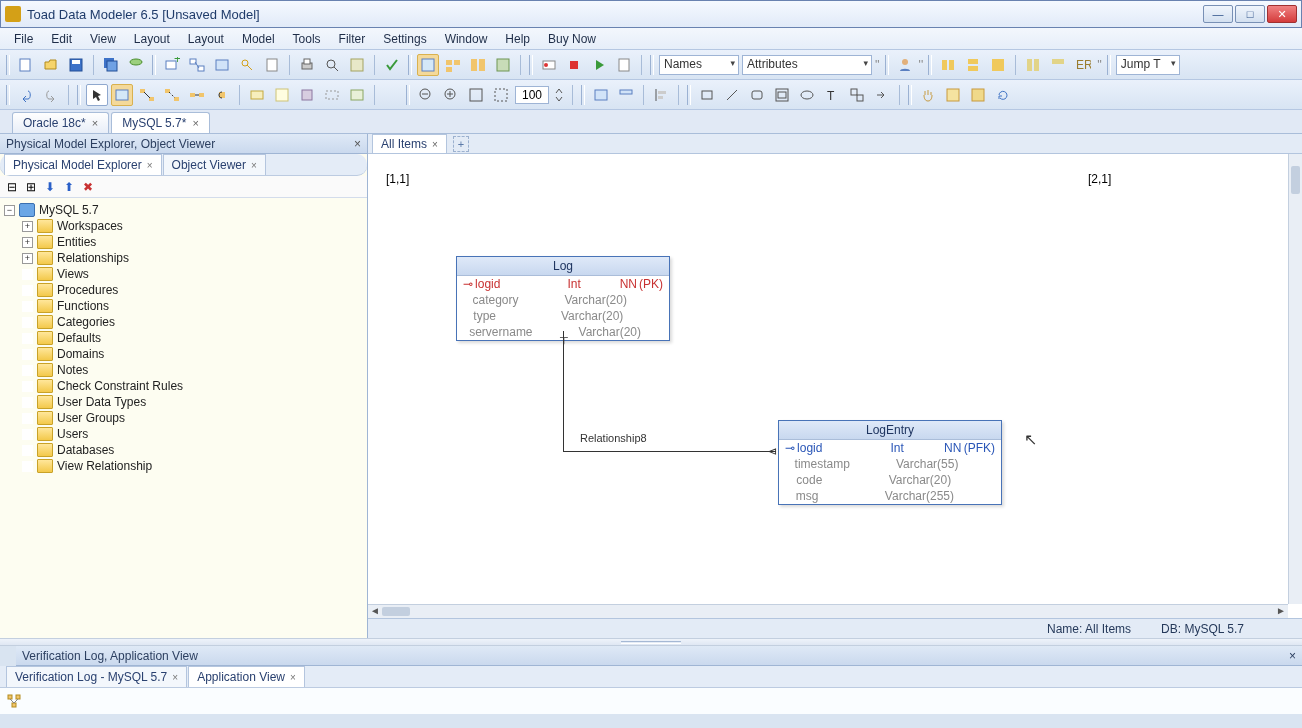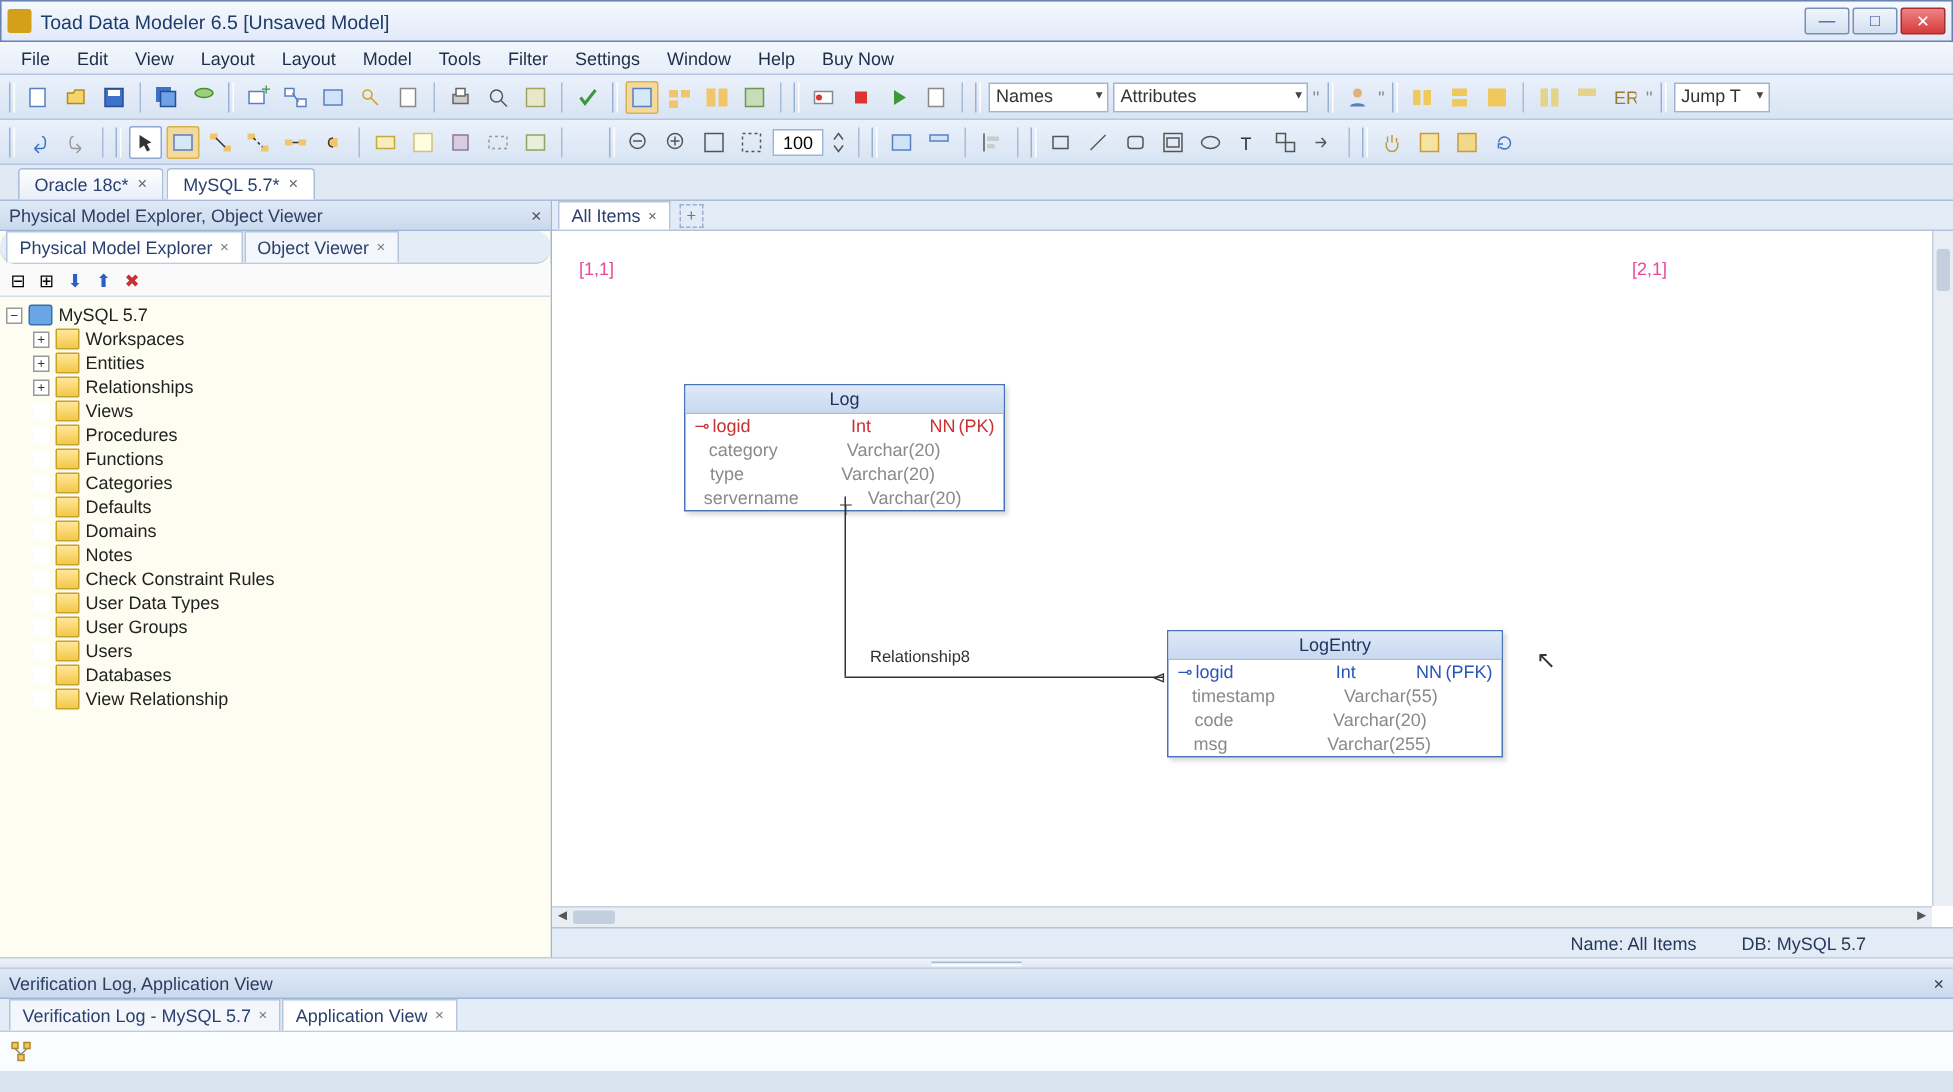--- a/index.html
+++ b/index.html
@@ -57,21 +57,21 @@
 
 
 .rightpane { flex:1; background:#fff; display:flex; flex-direction:column; border-left:0;}
 .canvastabrow { height:20px; background:#e3ebf6; display:flex; align-items:center; border-bottom:1px solid #b3c5de; padding-left:4px; gap:2px;}
 .canvastab { padding:2px 8px; background:#fff; border:1px solid #b3c5de; border-bottom:none; display:flex; align-items:center; gap:5px; color:#2a4170;}
 .canvastab .x { color:#666; font-size:10px;}
 .plus-tab { width:16px; height:16px; border:1px dashed #9cb1cf; display:flex; align-items:center; justify-content:center; color:#5c7aa9; font-size:11px; margin-left:4px;}
 
 .canvas-scroll { flex:1; position:relative; background:#fff; overflow:hidden;}
 .canvas-inner { position:absolute; left:0; top:0; right:14px; bottom:14px; background:#fff;}
-.coord { position:absolute; color:#ec4899; font-size:12px;}
+.coord { position:absolute; color:#000000; font-size:12px;}
 .vscroll { position:absolute; right:0; top:0; width:14px; bottom:14px; background:#e9eef5; border-left:1px solid #c3cfdf;}
 .vscroll .thumb { position:absolute; top:12px; left:2px; right:2px; height:28px; background:#c3cfdf; border-radius:2px;}
 .hscroll { position:absolute; left:0; right:14px; bottom:0; height:14px; background:#e9eef5; border-top:1px solid #c3cfdf;}
 .hscroll .thumb { position:absolute; left:14px; top:2px; bottom:2px; width:28px; background:#c3cfdf; border-radius:2px;}
 
 
 .entity { position:absolute; border:1px solid #4873b7; background:#fff; box-shadow: 2px 2px 3px rgba(0,0,0,.15);}
 .entity .ehdr { background: linear-gradient(#dfe9f8,#c8d8ef); text-align:center; padding:2px 4px; color:#1f3560; border-bottom:1px solid #aabdd9; font-size:12px;}
 .entity .erow { display:flex; padding:1px 6px; gap:2px; align-items:center;}
 .entity .erow.key { color:#c83232;}
@@ -86,21 +86,21 @@
 .relnode { position:absolute; font-size:11px; color:#333;}
 
 
 .statusstrip { height:20px; background:#e3ebf6; border-top:1px solid #b3c5de; display:flex; align-items:center; padding:0 8px; gap:30px; color:#25395a;}
 .statusstrip .sitem { white-space:nowrap;}
 .statusstrip .spacer { flex:1;}
 
 .resizebar { height:8px; background: linear-gradient(#eef3fa,#dfe7f3); display:flex; align-items:center; justify-content:center; border-top:1px solid #c3cfdf; border-bottom:1px solid #c3cfdf;}
 .resizebar .grip { width:60px; height:3px; border-top:1px solid #a5b8d4; border-bottom:1px solid #fff;}
 
-.bottomhead { height:20px; background: linear-gradient(#dfe9f6,#cad9ee); padding:2px 6px; display:flex; justify-content:space-between; align-items:center; color:#2c3f60; border-bottom:1px solid #9fb5d4;}
+.bottomhead { height:20px; background: linear-gradient(#dfe9f6,#cad9ee); padding:2px 6px; display:flex; justify-content:space-between; align-items:center; color:#2c3f60; border-bottom:1px solid #9fb5d4;margin-left:16px;}
 .bottomtabs { height:22px; background:#e4ecf7; display:flex; padding-left:6px; gap:1px; border-bottom:1px solid #bccbe1;}
 .bottomarea { height:26px; background:#fafdff; display:flex; align-items:center; padding:0 6px;}
 
 svg { display:block;}
 </style>
 </head>
 <body>
 
 <div class="titlebar">
   <span class="appicon"></span>

